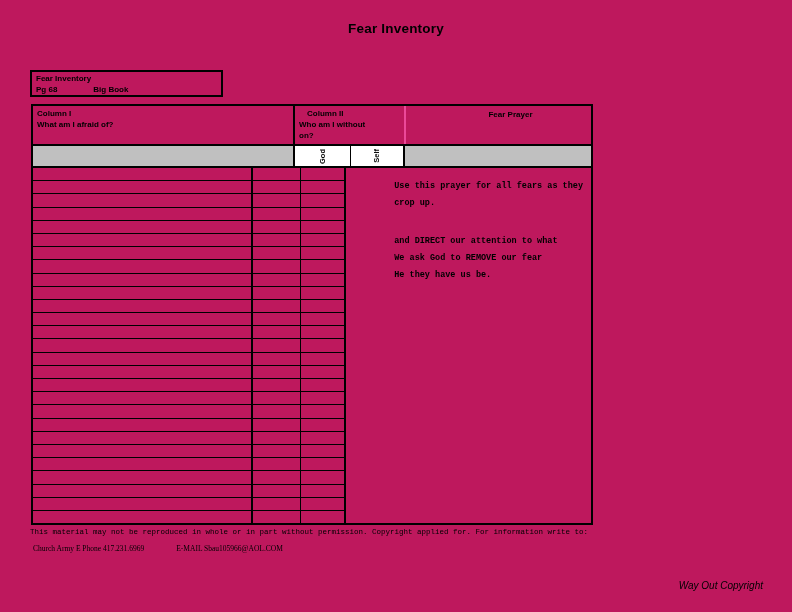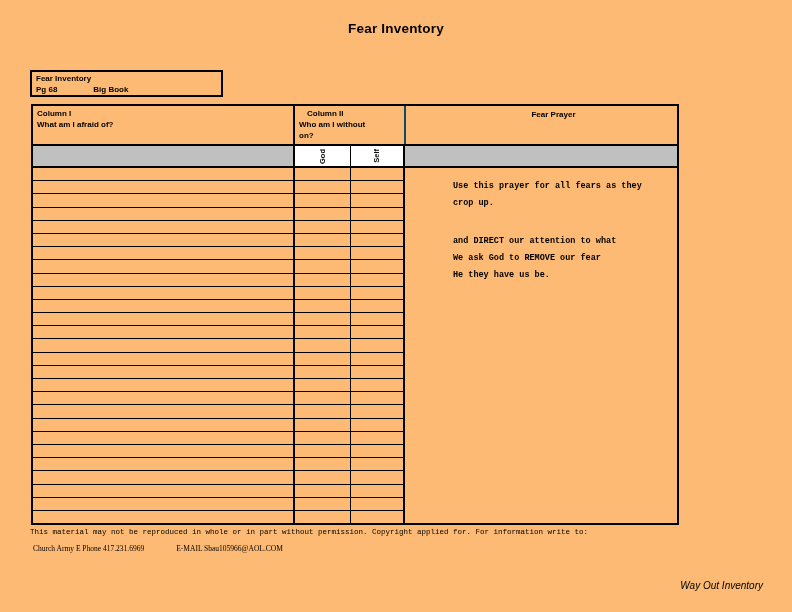--- a/index.html
+++ b/index.html
@@ -18,28 +18,28 @@
   
   .ref-box {
     position:absolute; left:30px; top:70px; width:193px; height:27px;
     border:2px solid #000; box-sizing:border-box; padding:1px 4px 0 4px;
   }
   .ref-box div { font-size:8px; font-weight:bold; line-height:11px; white-space:nowrap; }
   .ref-book { margin-left:36px; }
 
   
   .fi-table {
-    position:absolute; left:31px; top:104px; width:648px; height:421px;
+    position:absolute; left:31px; top:104px; width:562px; height:421px;
     border:2px solid #000; box-sizing:border-box;
     display:flex; flex-direction:column;
   }
   .hrow { flex:0 0 40px; display:flex; border-bottom:2px solid #000; box-sizing:border-box; }
   .hc { box-sizing:border-box; }
   .hc.c1 { width:262px; border-right:2px solid #000; padding:2px 0 0 4px; }
-  .hc.c2 { width:111px; border-right:2px solid #0c4a6e; padding:2px 0 0 4px; }
+  .hc.c2 { width:111px; border-right:2px solid #ec4899; padding:2px 0 0 4px; }
   .hc.c3 { flex:1; text-align:center; padding-top:3px;padding-left:24px; }
   .b { font-size:8px; font-weight:bold; line-height:11px; white-space:nowrap; }
   .c2t { padding-left:8px; }
 
   
   .grow { flex:0 0 22px; display:flex; border-bottom:2px solid #000; box-sizing:border-box; }
   .gc { box-sizing:border-box; }
   .gc.g1 { width:262px; border-right:2px solid #000; }
   .gc.god { width:56px; border-right:1px solid #000; background:#fff;
             display:flex; align-items:center; justify-content:center; }
@@ -78,21 +78,21 @@
   .contact .em { margin-left:32px; }
 
   .watermark {
     position:absolute; right:29px; top:580px;
     font-size:10px; font-style:italic; white-space:nowrap;
   }
 </style>
 </head>
 <body>
 
-<div class="sheet" style="background: #fdba74;">
+<div class="sheet" style="background: #be185d;">
 
   <div class="title">Fear Inventory</div>
 
   <div class="ref-box">
     <div>Fear Inventory</div>
     <div><span>Pg 68</span><span class="ref-book">Big Book</span></div>
   </div>
 
   <div class="fi-table">
 
@@ -222,15 +222,15 @@
         </p>
       </div>
     </div>
 
   </div>
 
   <div class="notice">This material may not be reproduced in whole or in part without permission. Copyright applied for.  For information write to:</div>
 
   <div class="contact"><span>Church Army E Phone 417.231.6969</span><span class="em">E-MAIL Sbau105966@AOL.COM</span></div>
 
-  <div class="watermark">Way Out Inventory</div>
+  <div class="watermark">Way Out Copyright</div>
 
 </div>
 
 </body></html>

